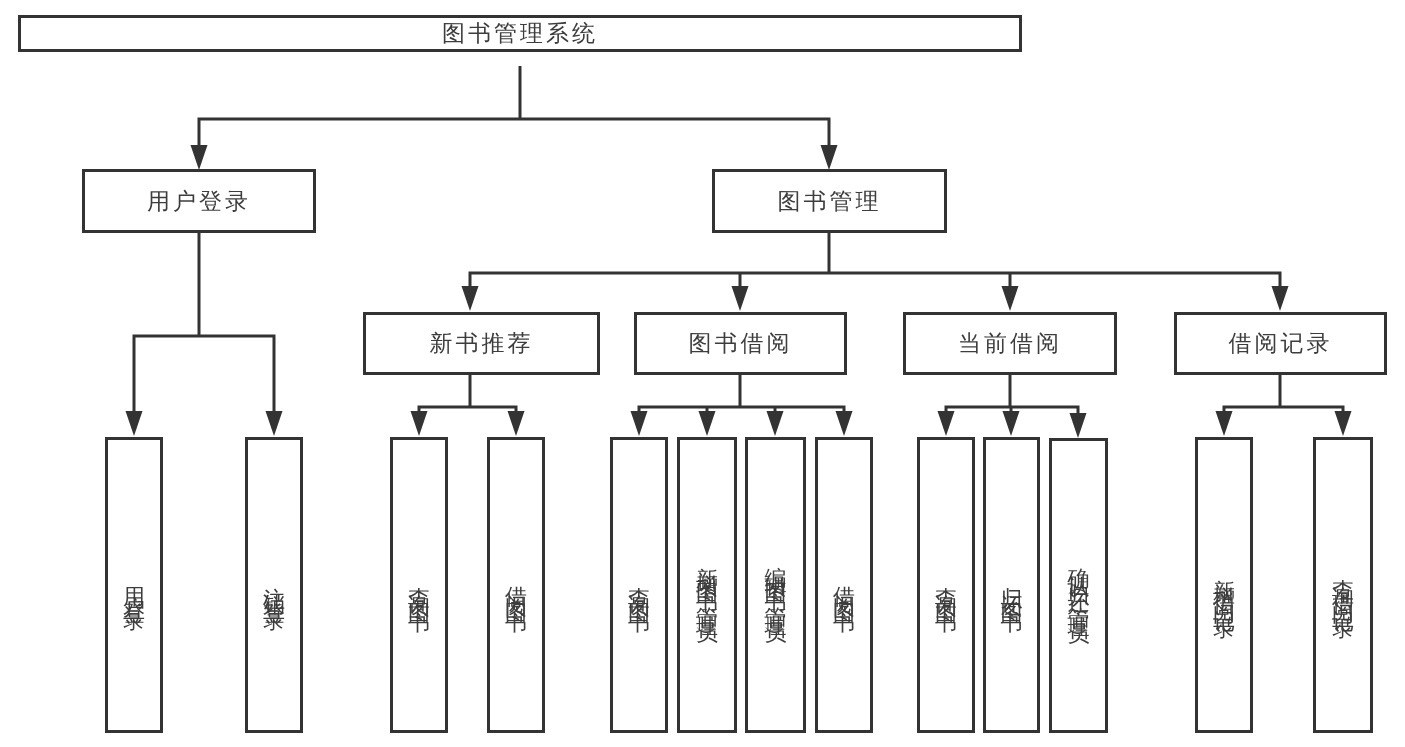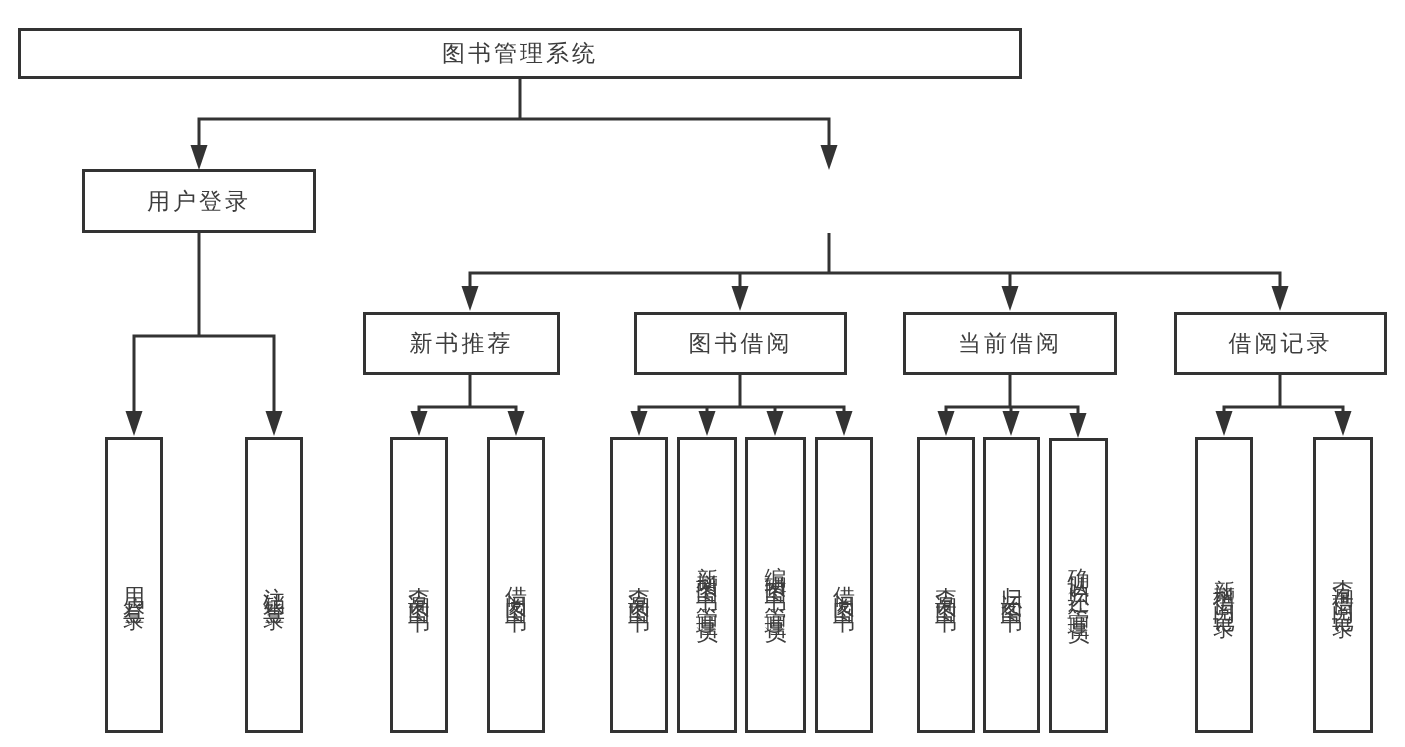--- a/index.html
+++ b/index.html
@@ -111,29 +111,32 @@
     <polygon points="946,436 937.5,411 954.5,411"></polygon>
     <polygon points="1011,436 1002.5,411 1019.5,411"></polygon>
     <polygon points="1078,438 1069.5,413 1086.5,413"></polygon>
 
     <path d="M1280,375 L1280,407"></path>
     <path d="M1224,413 L1224,407 L1343,407 L1343,413"></path>
     <polygon points="1224,436 1215.5,411 1232.5,411"></polygon>
     <polygon points="1343,436 1334.5,411 1351.5,411"></polygon>
   </svg>
 
-  <div class="hbox root-box" style="left:18px;top:28px;width:1004px;height:51px">
+  <div class="hbox root-box" style="left:18px;top:15px;width:1004px;height:37px">
     <span>图书管理系统</span>
   </div>
 
   <div class="hbox" style="left:82px;top:169px;width:234px;height:64px">
     <span>用户登录</span>
   </div>
+  <div class="hbox" style="left:712px;top:169px;width:235px;height:64px">
+    <span>图书管理</span>
+  </div>
 
-  <div class="hbox" style="left:363px;top:312px;width:197px;height:63px">
+  <div class="hbox" style="left:363px;top:312px;width:237px;height:63px">
     <span>新书推荐</span>
   </div>
   <div class="hbox" style="left:903px;top:312px;width:214px;height:63px">
     <span>当前借阅</span>
   </div>
   <div class="hbox" style="left:634px;top:312px;width:213px;height:63px">
     <span>图书借阅</span>
   </div>
   <div class="hbox" style="left:1174px;top:312px;width:213px;height:63px">
     <span>借阅记录</span>

